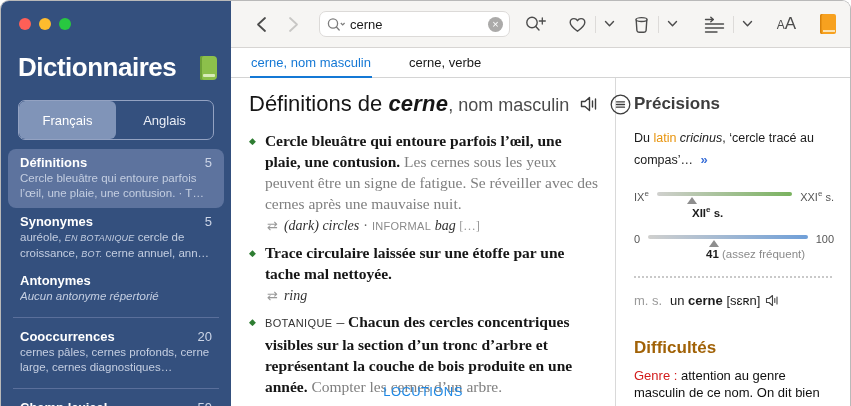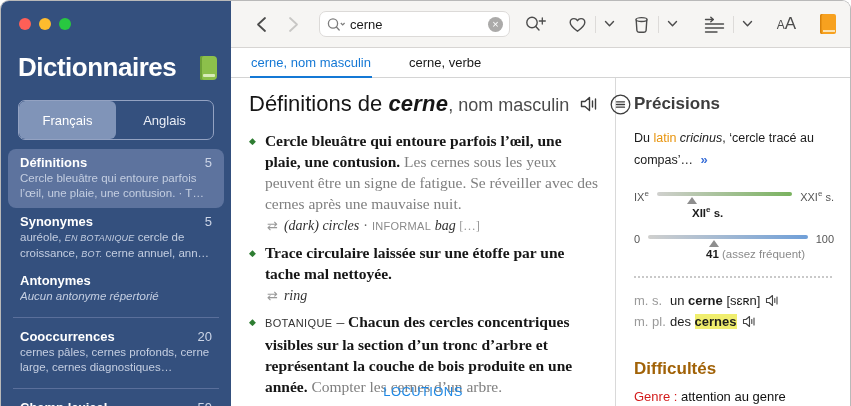--- a/index.html
+++ b/index.html
@@ -351,29 +351,20 @@
         <div class="forms">
           <div class="form-row">
             <span class="form-abbr">m. s.</span>
             <span><span>un </span><span class="form-word">cerne</span><span> [sɛʀn]</span></span>
             <svg width="15" height="13" viewBox="0 0 15 13">
                 <path d="M1.5 4.5 L4 4.5 L7.5 1.5 L7.5 11.5 L4 8.5 L1.5 8.5 Z" fill="none" stroke="#444" stroke-width="1.1" stroke-linejoin="round"></path>
                 <line x1="9.8" y1="4.5" x2="9.8" y2="8.5" stroke="#444" stroke-width="1.1" stroke-linecap="round"></line>
                 <line x1="12" y1="3" x2="12" y2="10" stroke="#444" stroke-width="1.1" stroke-linecap="round"></line>
               </svg>
           </div>
-          <div class="form-row">
-            <span class="form-abbr">m. pl.</span>
-            <span><span>des </span><span class="form-word hl">cernes</span></span>
-            <svg width="15" height="13" viewBox="0 0 15 13">
-                <path d="M1.5 4.5 L4 4.5 L7.5 1.5 L7.5 11.5 L4 8.5 L1.5 8.5 Z" fill="none" stroke="#444" stroke-width="1.1" stroke-linejoin="round"></path>
-                <line x1="9.8" y1="4.5" x2="9.8" y2="8.5" stroke="#444" stroke-width="1.1" stroke-linecap="round"></line>
-                <line x1="12" y1="3" x2="12" y2="10" stroke="#444" stroke-width="1.1" stroke-linecap="round"></line>
-              </svg>
-          </div>
         </div>
 
         <div class="difficultes">
           <div class="diff-title">Difficultés</div>
           <div class="diff-text"><span class="red">Genre :</span><span> attention au genre masculin de ce nom. On dit bien </span></div>
         </div>
 
       </div>
     </div>
 

